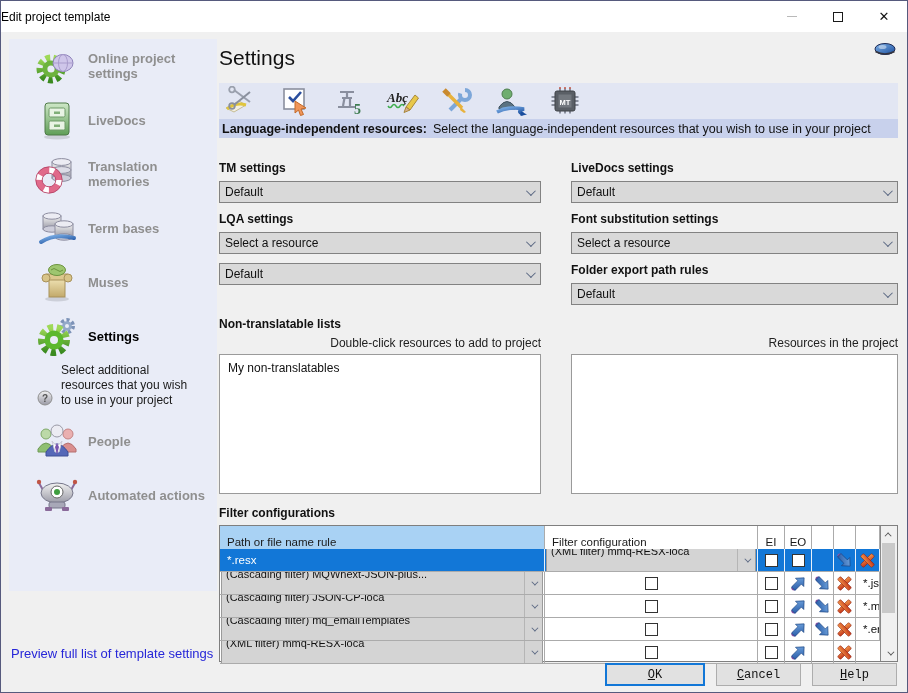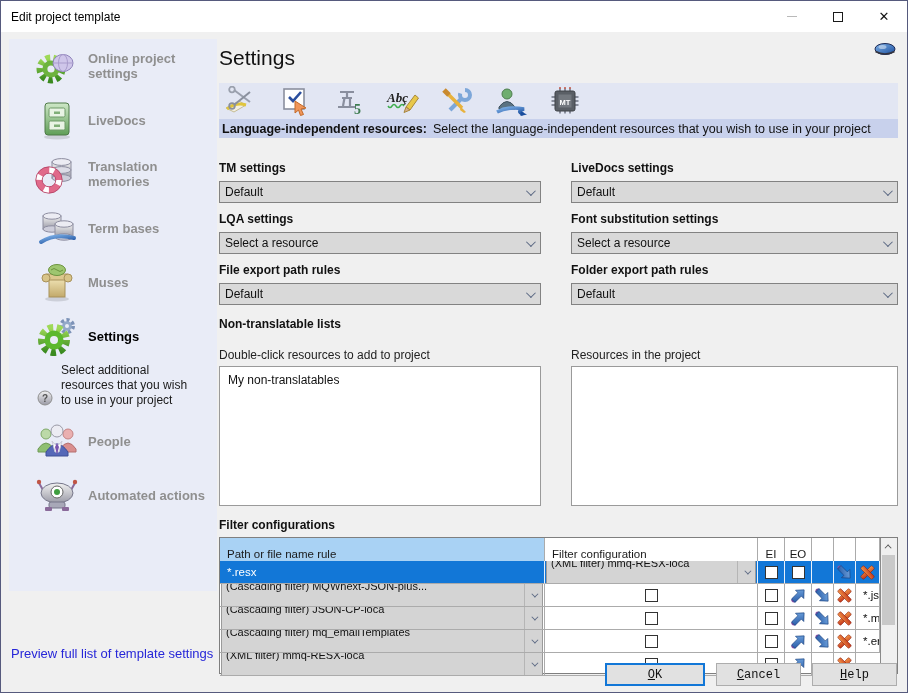--- a/index.html
+++ b/index.html
@@ -4,21 +4,21 @@
 <style>
   * { box-sizing: border-box; margin: 0; padding: 0; }
   html,body { width:908px; height:693px; }
   body { font-family:"Liberation Sans", sans-serif; background:#f0f0f0; }
 
   .window { position:relative; width:908px; height:693px; background:#f0f0f0;
             border:1px solid #565a7d; overflow:hidden; }
 
   
   .titlebar { height:31px; background:#ffffff; display:flex; align-items:center; }
-  .titlebar .title { font-size:12px; color:#000; padding-left:10px; }
+  .titlebar .title { font-size:12px; color:#000; }
   .winbtns { margin-left:auto; display:flex; height:100%; }
   .winbtn { width:46px; height:100%; display:flex; align-items:center; justify-content:center; }
   .minim-glyph { width:10px; height:1px; background:#b9b9b9; display:block; }
   .maxim-glyph { width:10px; height:10px; border:1.4px solid #1a1a1a; display:block; }
   .close-glyph { font-size:13px; color:#111; line-height:1; }
 
   
   .sidebar { position:absolute; left:8px; top:38px; width:208px; height:552px;
              background:#e9ecf7; }
   .sb-item { display:flex; align-items:center; gap:9px; padding:5px 4px 5px 26px; cursor:default; }
@@ -49,21 +49,21 @@
             column-gap:30px; row-gap:9px; }
   .field .f-label { font-size:12px; font-weight:bold; color:#111; margin-bottom:6px; }
   .combo { height:22px; background:#d9d9d9; border:1px solid #828282; display:flex;
            align-items:center; font-size:12px; color:#111; cursor:default; }
   .combo .c-text { flex:1; padding-left:5px; overflow:hidden; white-space:nowrap; }
   .combo .c-arrow { width:22px; display:flex; align-items:center; justify-content:center; }
   .chev { width:7px; height:7px; border-right:1.4px solid #5d6a84; border-bottom:1.4px solid #5d6a84;
           transform:rotate(45deg) translateY(-2px); }
 
   .section-title { font-size:12px; font-weight:bold; color:#111; margin-top:12px; }
-  .nt-labels { display:grid; grid-template-columns:322px 327px; column-gap:30px; margin-top:17px; }
+  .nt-labels { display:grid; grid-template-columns:322px 327px; column-gap:30px; margin-top:5px;text-align:right; }
   .nt-labels div { font-size:12px; color:#222; }
   .nt-boxes { display:grid; grid-template-columns:322px 327px; column-gap:30px; margin-top:4px; }
   .listbox { height:140px; background:#fff; border:1px solid #9a9a9a; overflow:hidden; }
   .listbox .li { font-size:12px; color:#111; padding:6px 0 0 8px; }
 
   
   .ftable { margin-top:5px; border:1px solid #7f7f7f; background:#fff; display:flex; height:137px; }
   .fgrid { flex:1; display:grid; grid-template-columns:1fr 213px 27px 27px 22px 22px 24px;
            grid-auto-rows:23px; }
   .fgrid .hrow { height:32px; }
@@ -392,21 +392,20 @@
       <div class="field">
         <div class="f-label">Font substitution settings</div>
         <div class="combo">
           <span class="c-text">Select a resource</span>
           <span class="c-arrow">
               <span class="chev"></span>
             </span>
         </div>
       </div>
       <div class="field">
-        <div class="f-label">File export path rules</div>
         <div class="combo">
           <span class="c-text">Default</span>
           <span class="c-arrow">
               <span class="chev"></span>
             </span>
         </div>
       </div>
       <div class="field">
         <div class="f-label">Folder export path rules</div>
         <div class="combo">

